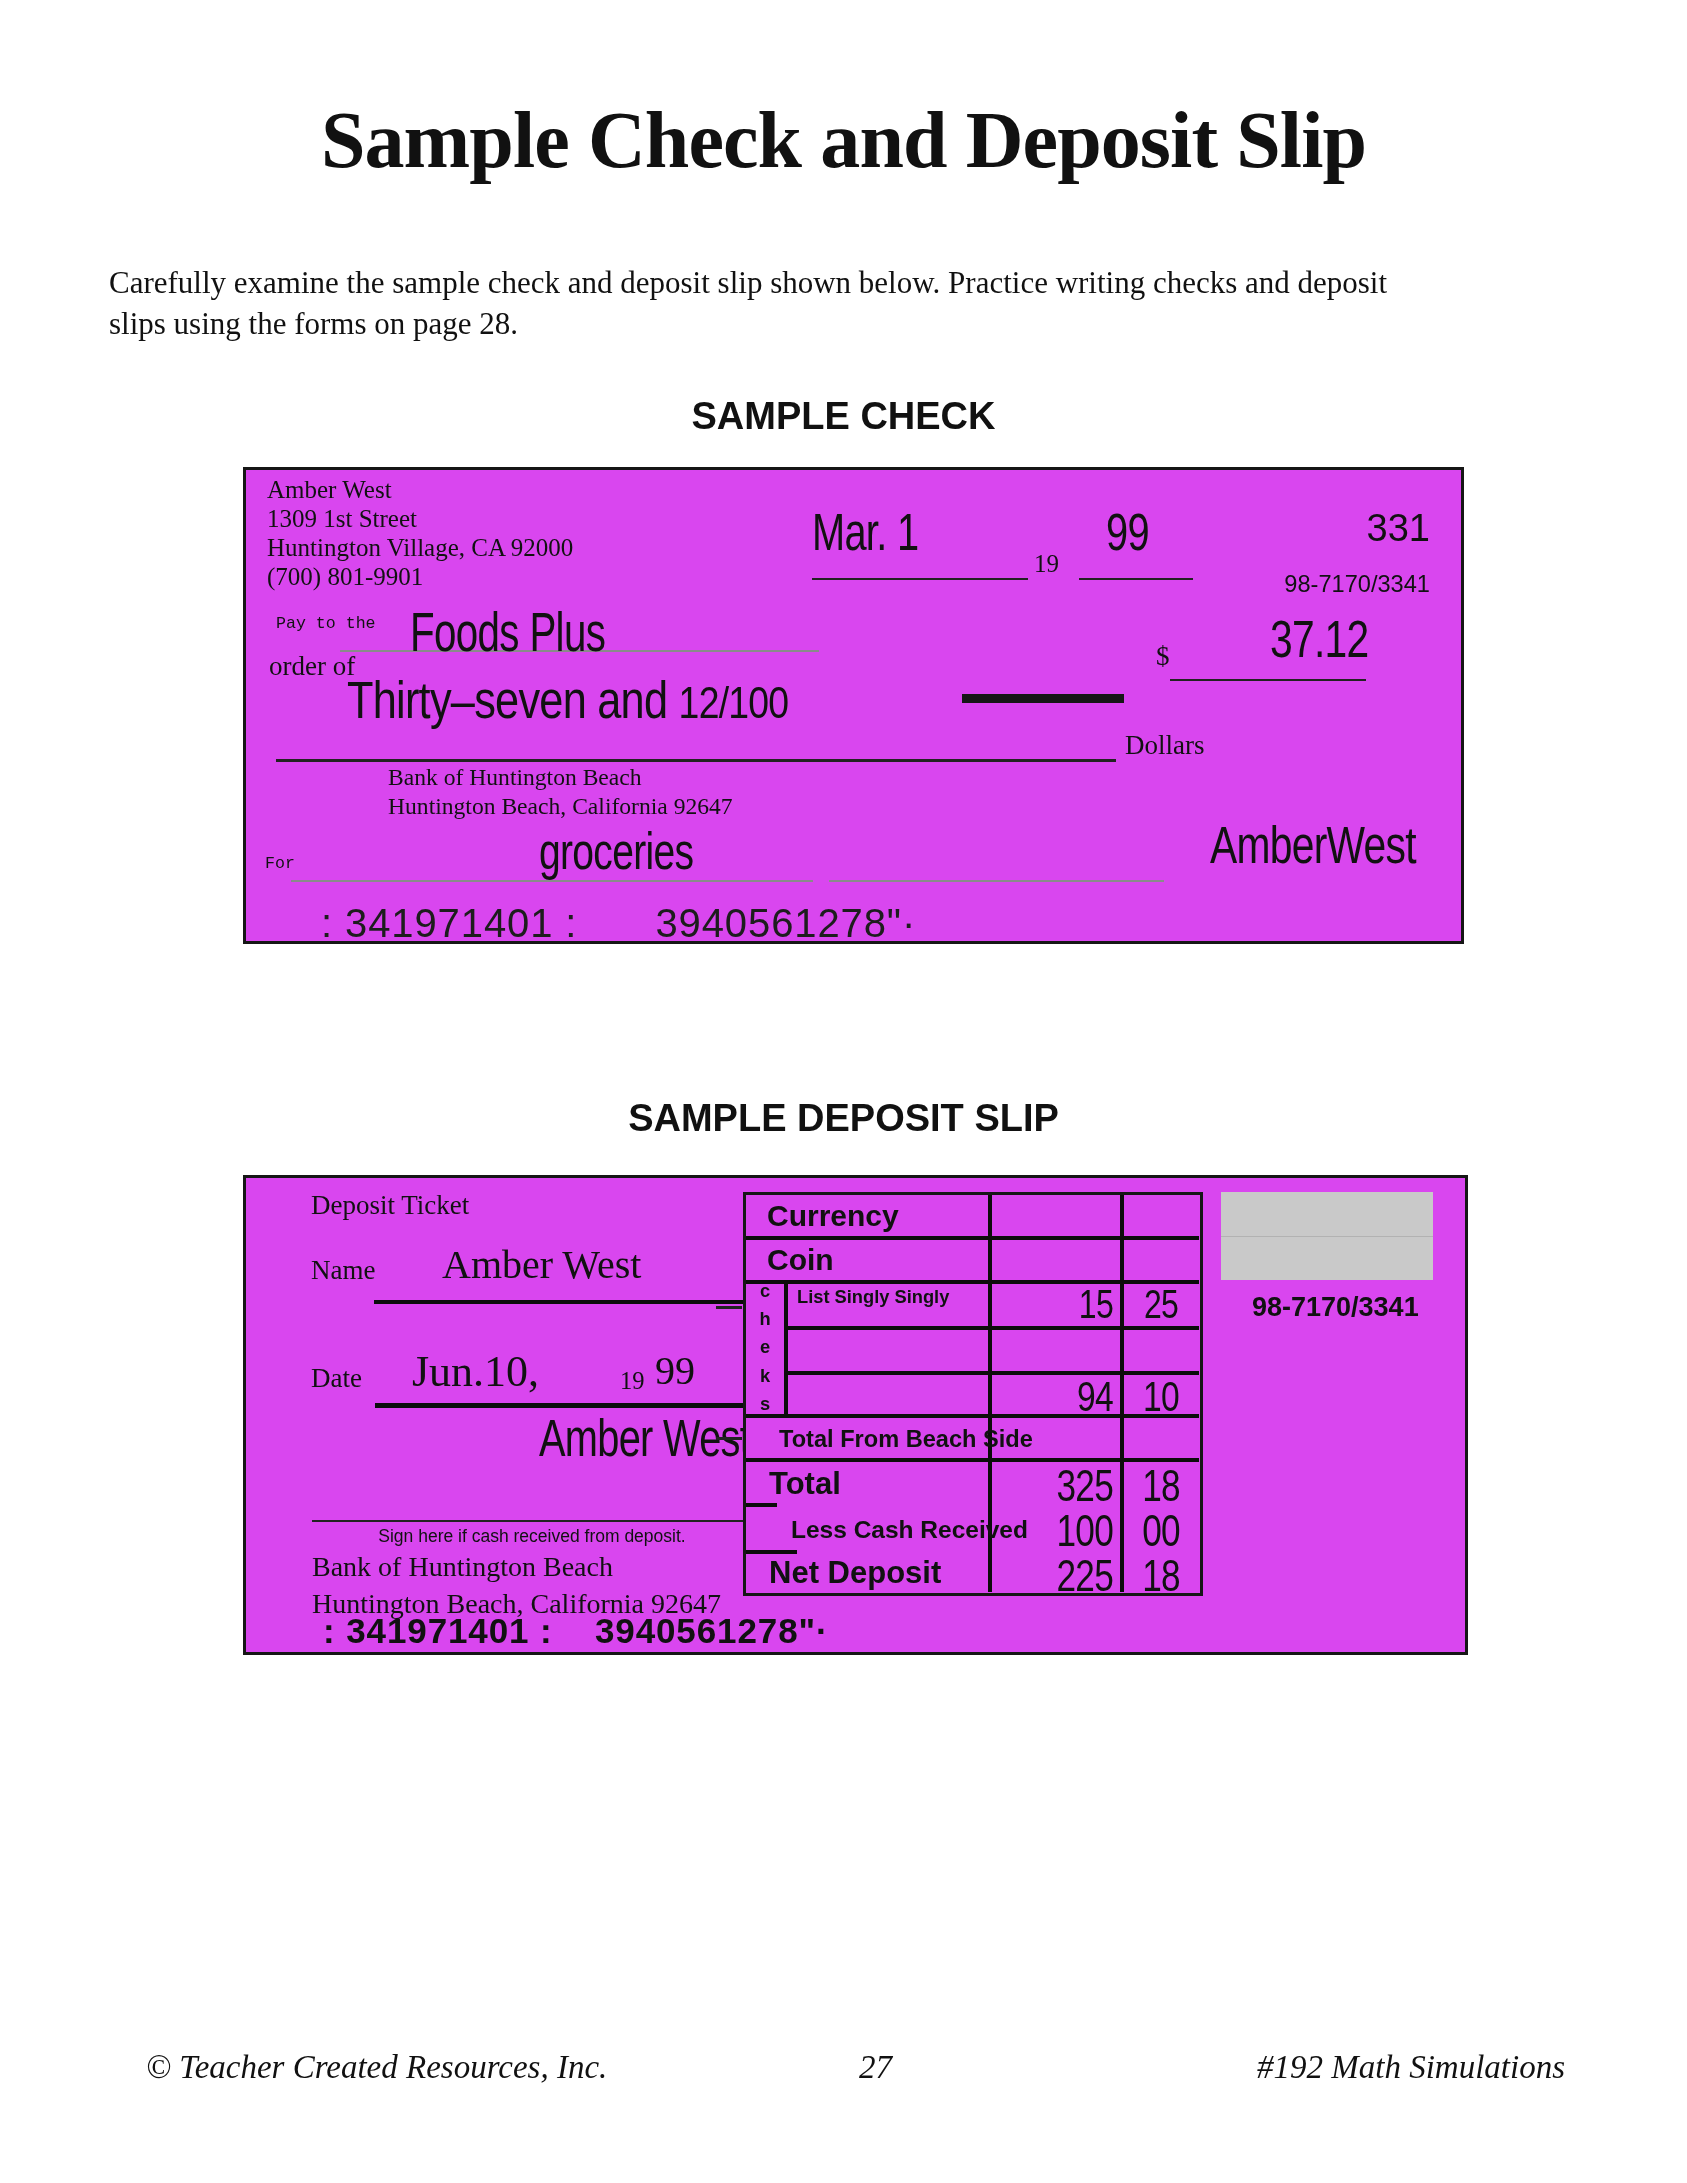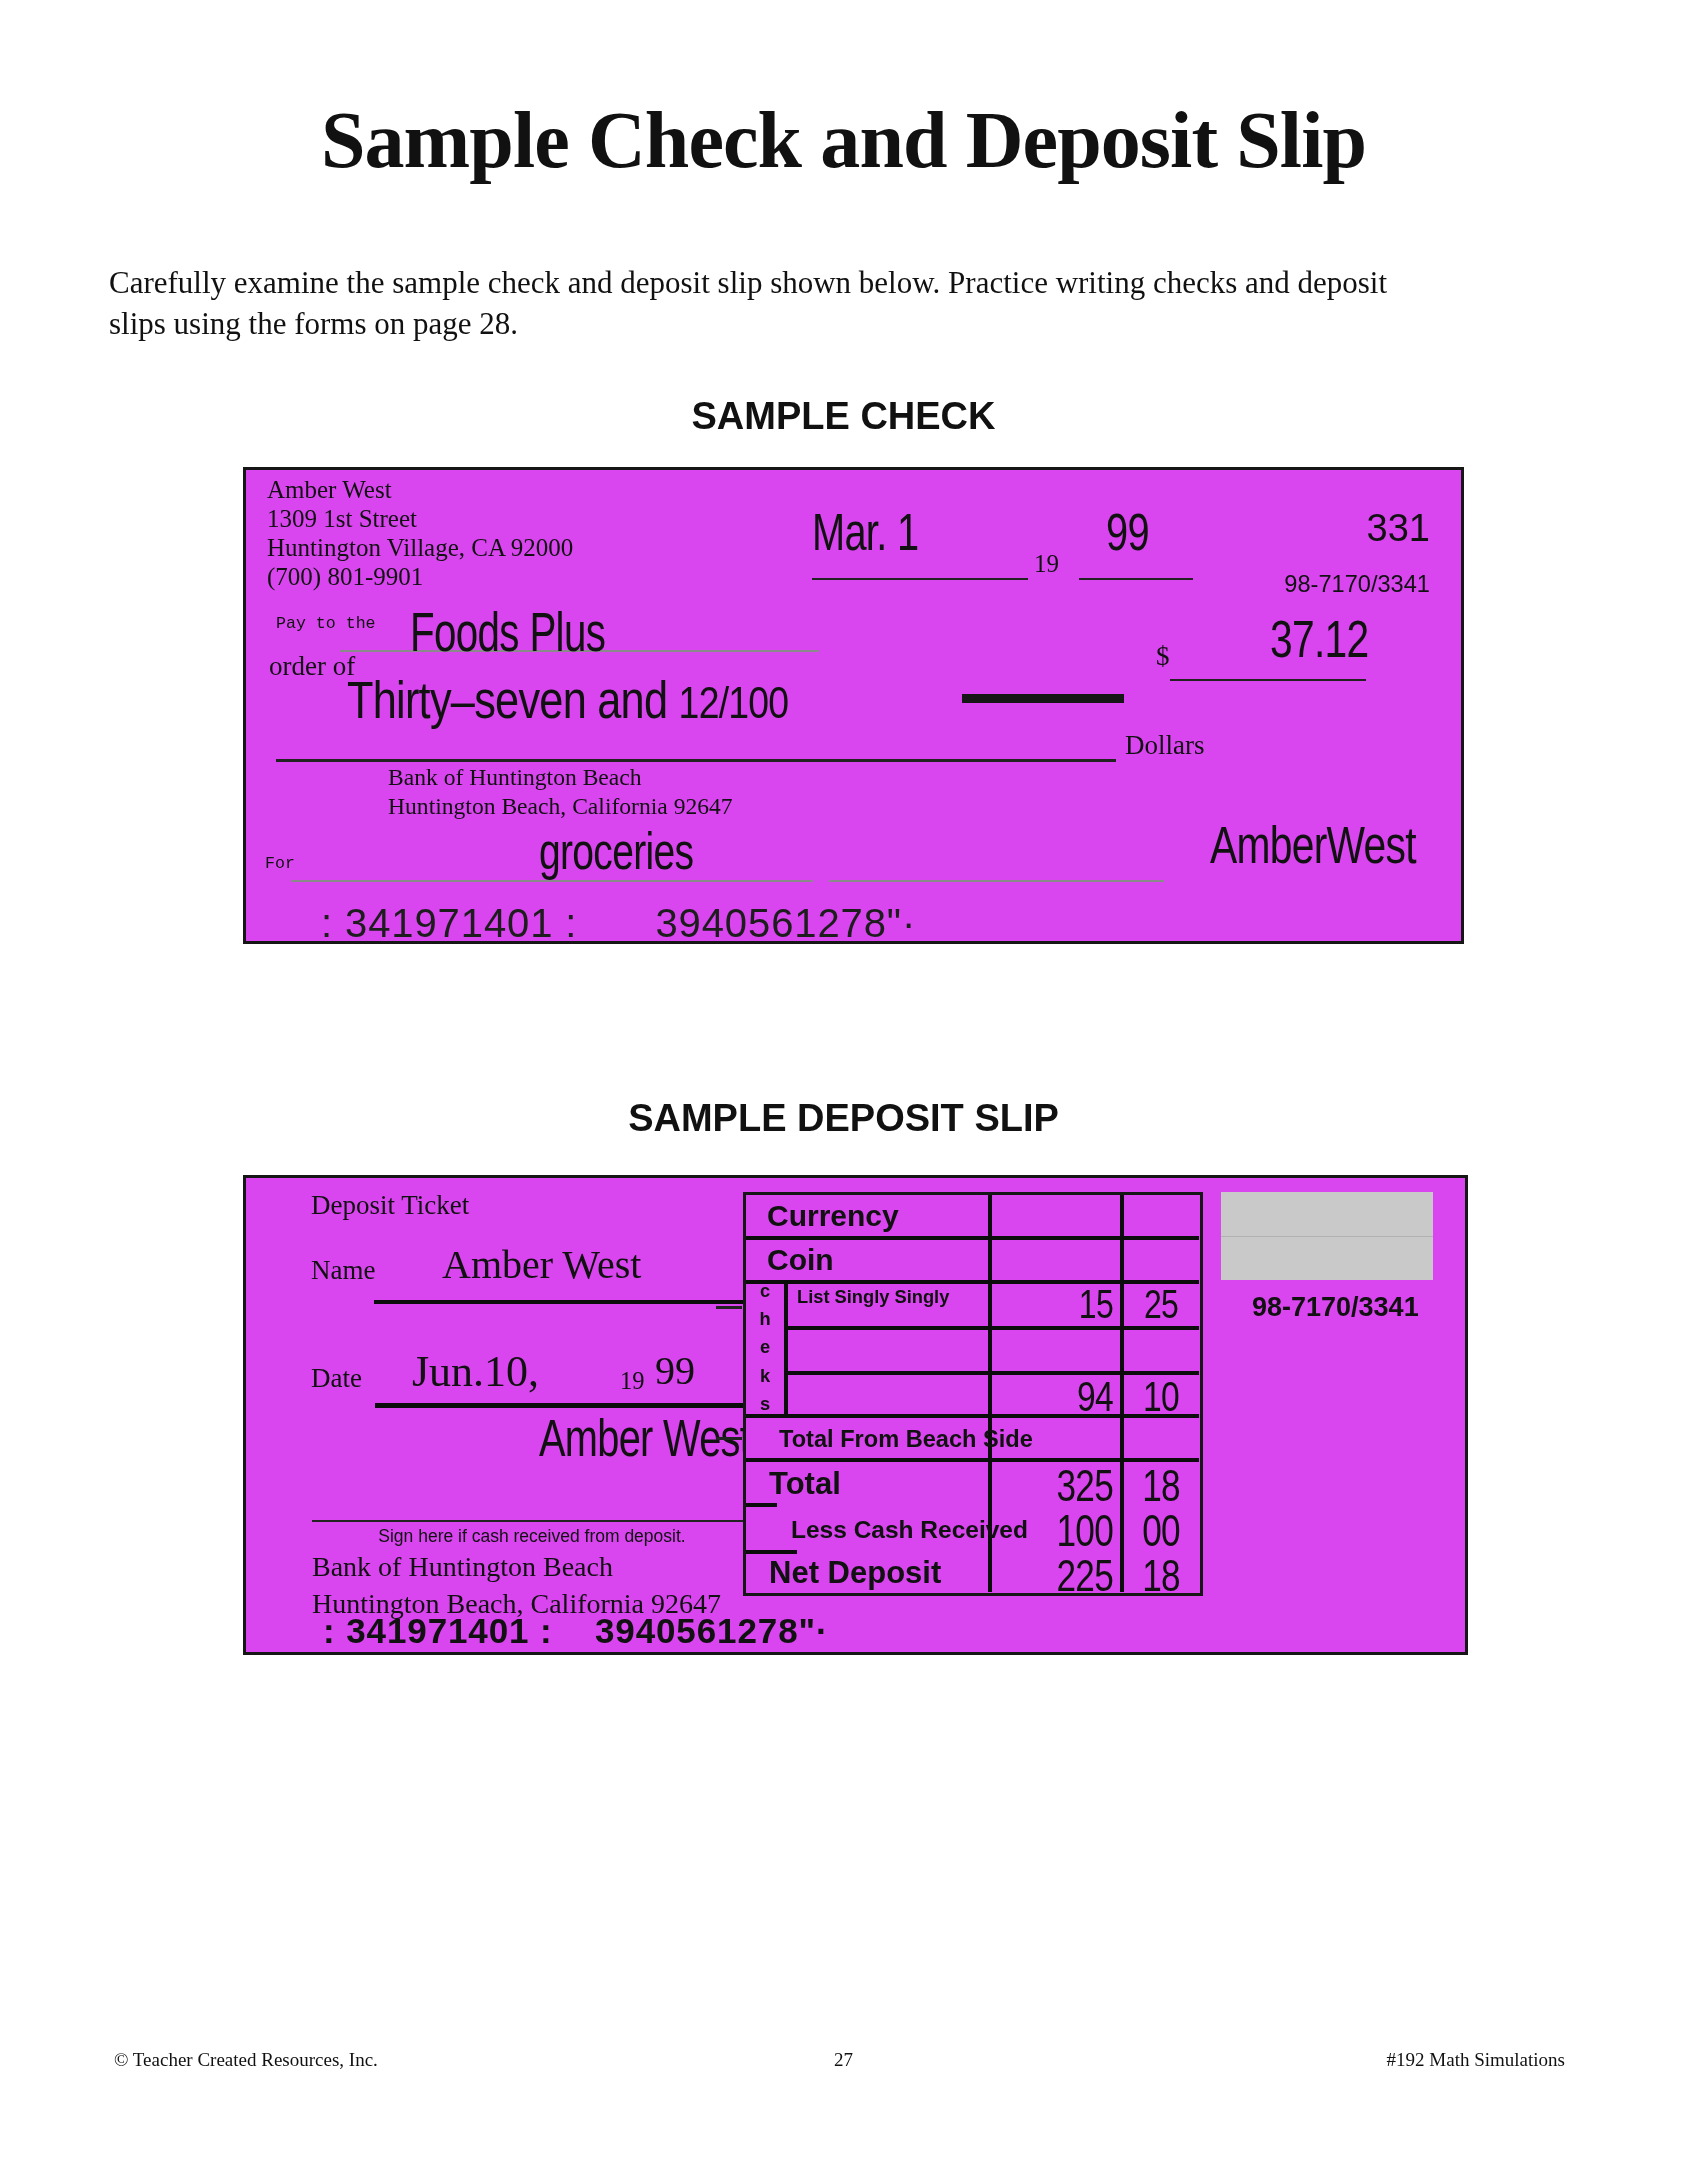--- a/index.html
+++ b/index.html
@@ -24,21 +24,21 @@
   .hw85{transform:scaleX(.85);}
   .micr{font-family:"Liberation Sans",sans-serif;white-space:nowrap;color:#1d1d1d;
         font-size:40px;letter-spacing:0.9px;}
   .dep-micr{font-family:"Liberation Sans",sans-serif;white-space:nowrap;font-weight:bold;
         font-size:35px;letter-spacing:0.9px;}
   .tbl-lbl{font-family:"Liberation Sans",sans-serif;font-weight:bold;white-space:nowrap;}
   .val{font-family:"Liberation Sans",sans-serif;white-space:nowrap;letter-spacing:-0.9px;}
   .val-d{text-align:right;transform:scaleX(.8);transform-origin:right bottom;}
   .val-c{text-align:center;transform:scaleX(.8);transform-origin:center bottom;}
   .tline{position:absolute;background:#0c0c0c;}
-  .footer{font-size:19px;}
+  .footer{font-style:italic;font-size:33px;margin-left:32px;}
 </style>
 </head>
 <body>
 
 <div class="page">
 
   <div class="abs title">Sample Check and Deposit Slip</div>
 
   <div class="abs intro">
     <div>Carefully examine the sample check and deposit slip shown below. Practice writing checks and deposit</div>

